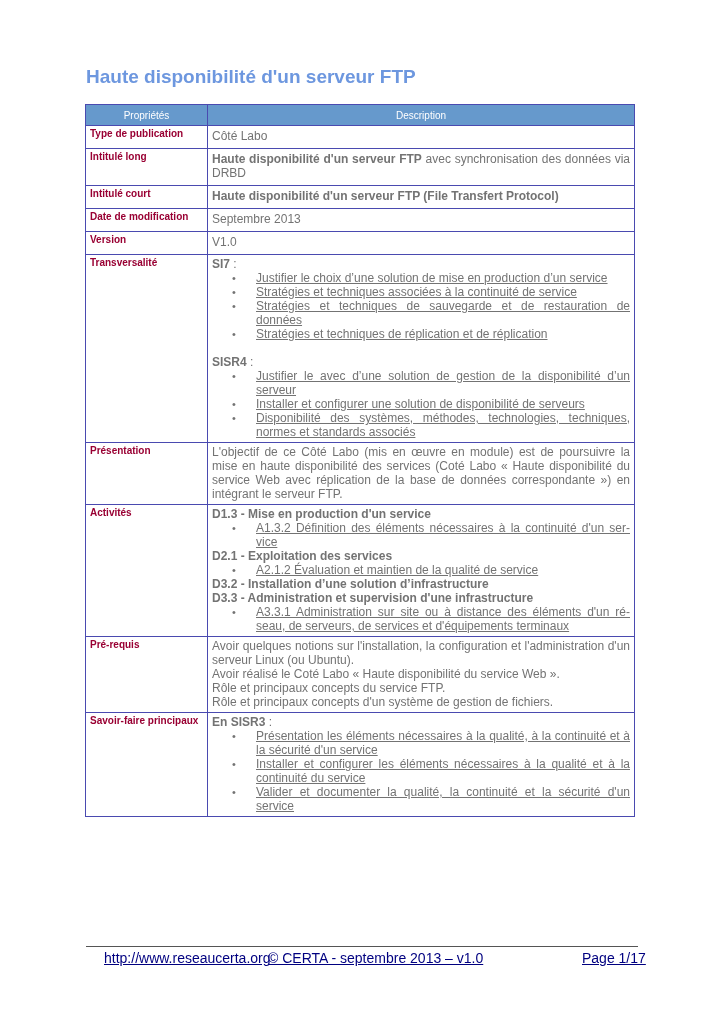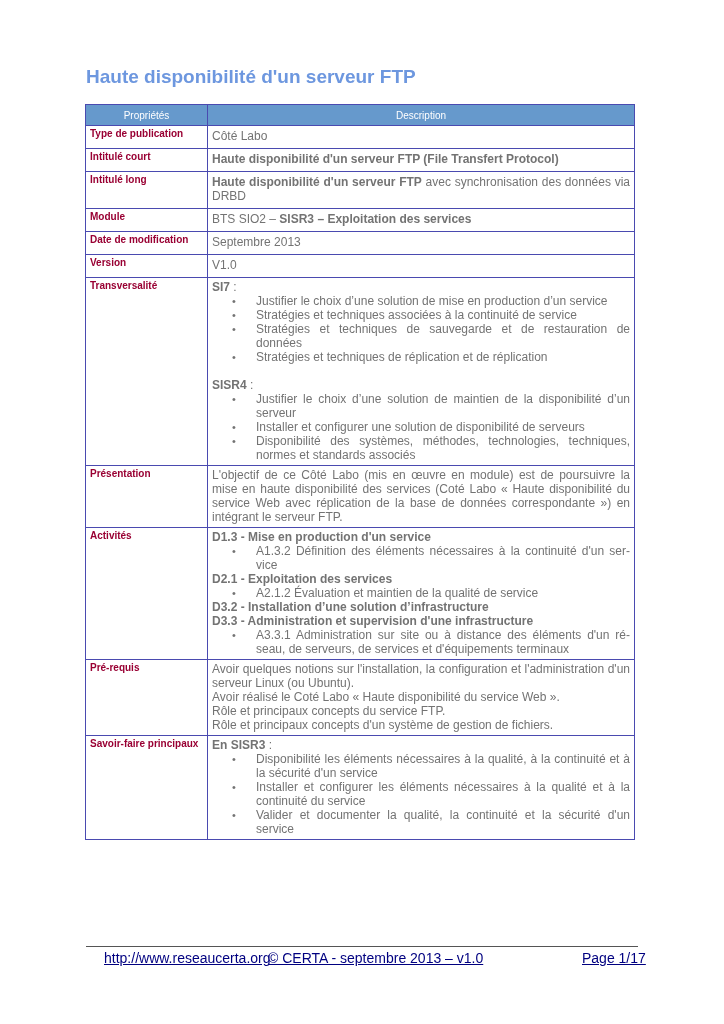--- a/index.html
+++ b/index.html
@@ -7,21 +7,21 @@
   .title { position: absolute; left: 86px; top: 66px; font-size: 19px; font-weight: bold; color: #6d97df; margin: 0; }
   table.props { position: absolute; left: 85px; top: 104px; width: 550px; border-collapse: collapse; table-layout: fixed; }
   table.props td, table.props th { border: 1px solid #4a4ab0; vertical-align: top; padding: 2px 4px 3px 4px; }
   table.props th { background: #6699cc; color: #ffffff; font-weight: normal; font-size: 10px; text-align: center; padding: 5px 4px 4px 4px; }
   col.c1 { width: 122px; }
   td.label { color: #990033; font-weight: bold; font-size: 10px; padding-top: 4px; }
   td.val { color: #737373; font-size: 12px; line-height: 14px; text-align: justify; }
   td.val.single { padding-top: 3px; padding-bottom: 5px; }
   .b { font-weight: bold; }
   ul.bul { list-style: none; margin: 0; padding: 0; }
-  ul.bul li { position: relative; padding-left: 44px; }
+  ul.bul li { position: relative; padding-left: 44px; text-decoration: underline; }
   ul.bul li::before { content: "•"; position: absolute; left: 20px; top: 0; font-size: 11px; }
   .gap { height: 14px; }
   .footer-rule { position: absolute; left: 86px; top: 946px; width: 552px; height: 0; border-top: 1px solid #555555; }
   .footer { position: absolute; top: 950px; font-size: 14px; color: #000080; text-decoration: underline; }
   .f-url { left: 104px; }
   .f-copy { left: 268px; }
   .f-page { left: 582px; }
 </style>
 </head>
 <body>
@@ -36,30 +36,26 @@
   <tbody>
       <tr>
     <th>Propriétés</th>
     <th>Description</th>
   </tr>
   <tr>
     <td class="label">Type de publication</td>
     <td class="val single">Côté Labo</td>
   </tr>
   <tr>
-    <td class="label">Intitulé court</td>
-    <td class="val single b">Haute disponibilité d'un serveur FTP (File Transfert Protocol)</td>
-  </tr>
-  <tr>
     <td class="label">Intitulé long</td>
     <td class="val single"><span class="b">Haute disponibilité d'un serveur FTP</span><span> avec synchronisation des données via DRBD</span></td>
   </tr>
   <tr>
-    <td class="label">Module</td>
-    <td class="val single"><span>BTS SIO2 – </span><span class="b">SISR3 – Exploitation des services</span></td>
+    <td class="label">Intitulé court</td>
+    <td class="val single b">Haute disponibilité d'un serveur FTP (File Transfert Protocol)</td>
   </tr>
   <tr>
     <td class="label">Date de modification</td>
     <td class="val single">Septembre 2013</td>
   </tr>
   <tr>
     <td class="label">Version</td>
     <td class="val single">V1.0</td>
   </tr>
   <tr>
@@ -68,21 +64,21 @@
       <div><span class="b">SI7</span><span> :</span></div>
       <ul class="bul">
         <li>Justifier le choix d’une solution de mise en production d’un service</li>
         <li>Stratégies et techniques associées à la continuité de service</li>
         <li>Stratégies et techniques de sauvegarde et de restauration de données</li>
         <li>Stratégies et techniques de réplication et de réplication</li>
       </ul>
       <div class="gap"></div>
       <div><span class="b">SISR4</span><span> :</span></div>
       <ul class="bul">
-        <li>Justifier le choix d’une solution de maintien de la disponibilité d’un serveur</li>
+        <li>Justifier le avec d’une solution de gestion de la disponibilité d’un serveur</li>
         <li>Installer et configurer une solution de disponibilité de serveurs</li>
         <li>Disponibilité des systèmes, méthodes, technologies, techniques, normes et standards associés</li>
       </ul>
     </td>
   </tr>
   <tr>
     <td class="label">Présentation</td>
     <td class="val">L'objectif de ce Côté Labo (mis en œuvre en module) est de poursuivre la mise en haute disponibilité des services (Coté Labo « Haute disponibilité du service Web avec réplication de la base de données correspondante ») en intégrant le serveur FTP.</td>
   </tr>
   <tr>
@@ -110,21 +106,21 @@
       <div>Avoir réalisé le Coté Labo  « Haute disponibilité du service Web ».</div>
       <div>Rôle et principaux concepts du service FTP.</div>
       <div>Rôle et principaux concepts d'un système de gestion de fichiers.</div>
     </td>
   </tr>
   <tr>
     <td class="label">Savoir-faire principaux</td>
     <td class="val">
       <div><span class="b">En SISR3</span><span> :</span></div>
       <ul class="bul">
-        <li>Disponibilité les éléments nécessaires à la qualité, à la continuité et à la sécurité d'un service</li>
+        <li>Présentation les éléments nécessaires à la qualité, à la continuité et à la sécurité d'un service</li>
         <li>Installer et configurer les éléments nécessaires à la qualité et à la continuité du service</li>
         <li>Valider et documenter la qualité, la continuité et la sécurité d'un service</li>
       </ul>
     </td>
   </tr>
 </tbody>
   </table>
 
 <div class="footer-rule"></div>
 <div class="footer f-url">http://www.reseaucerta.org</div>

